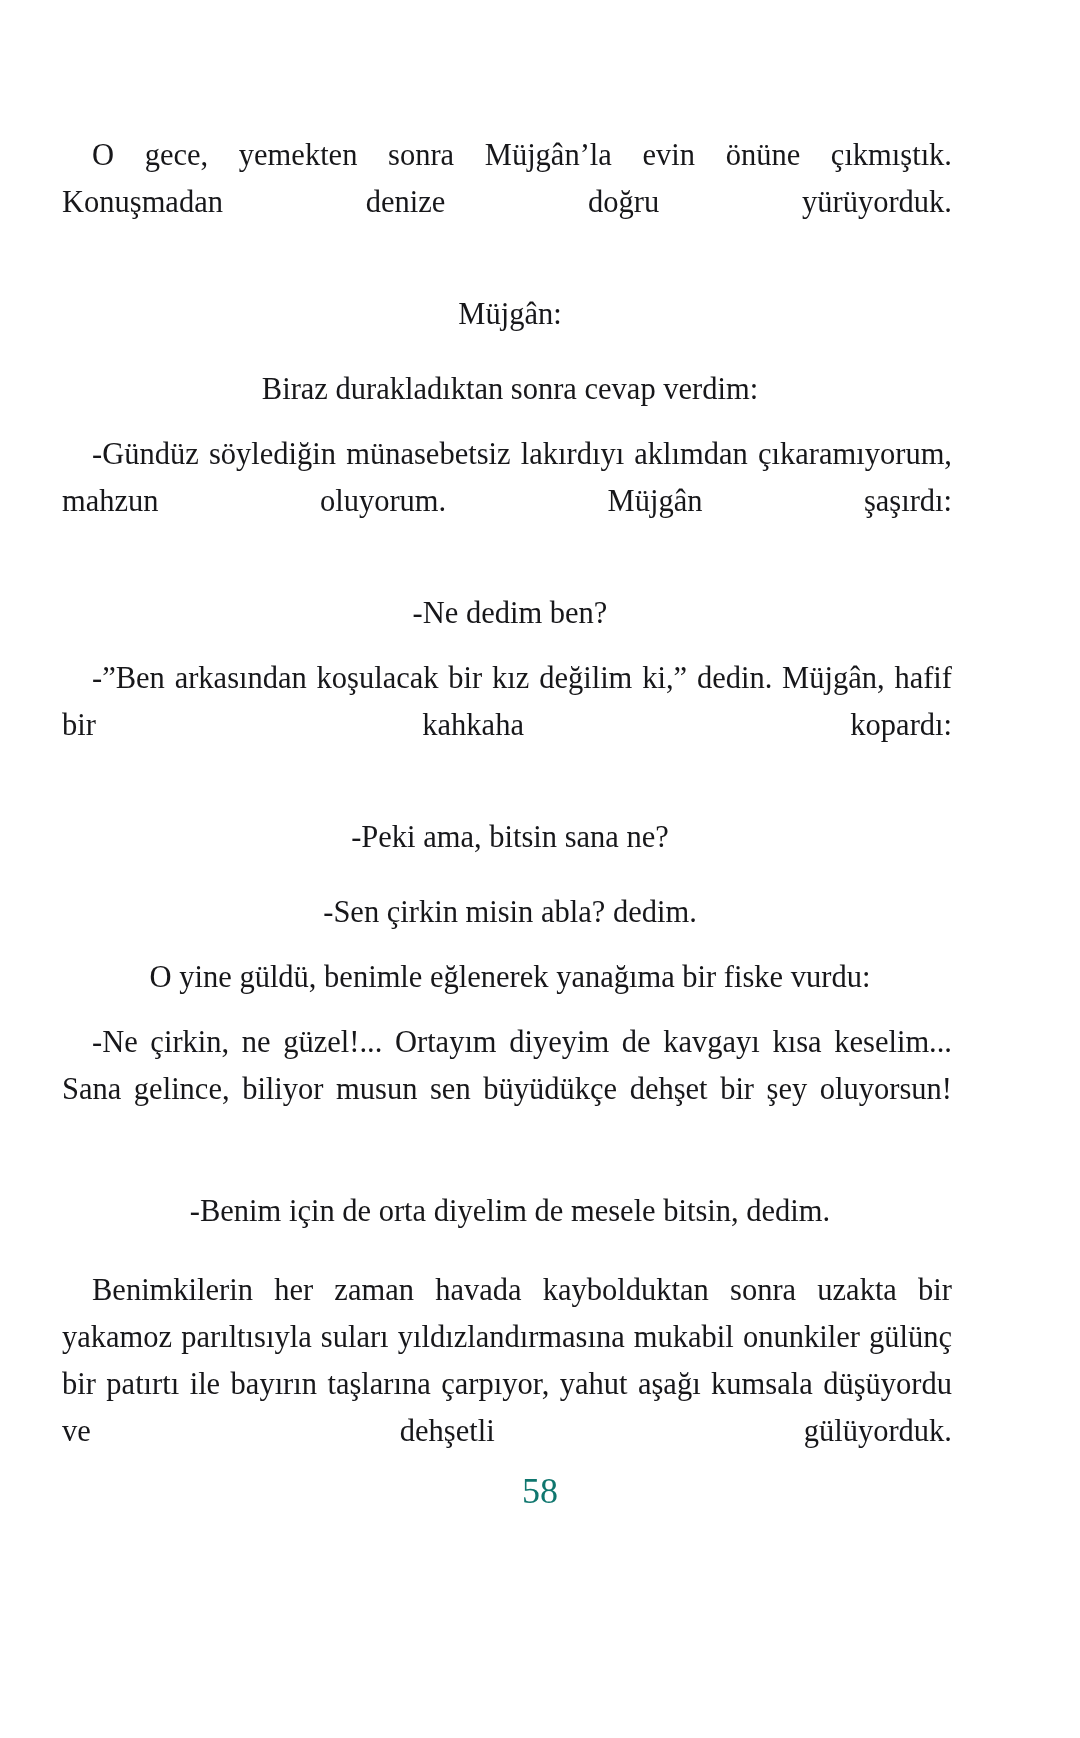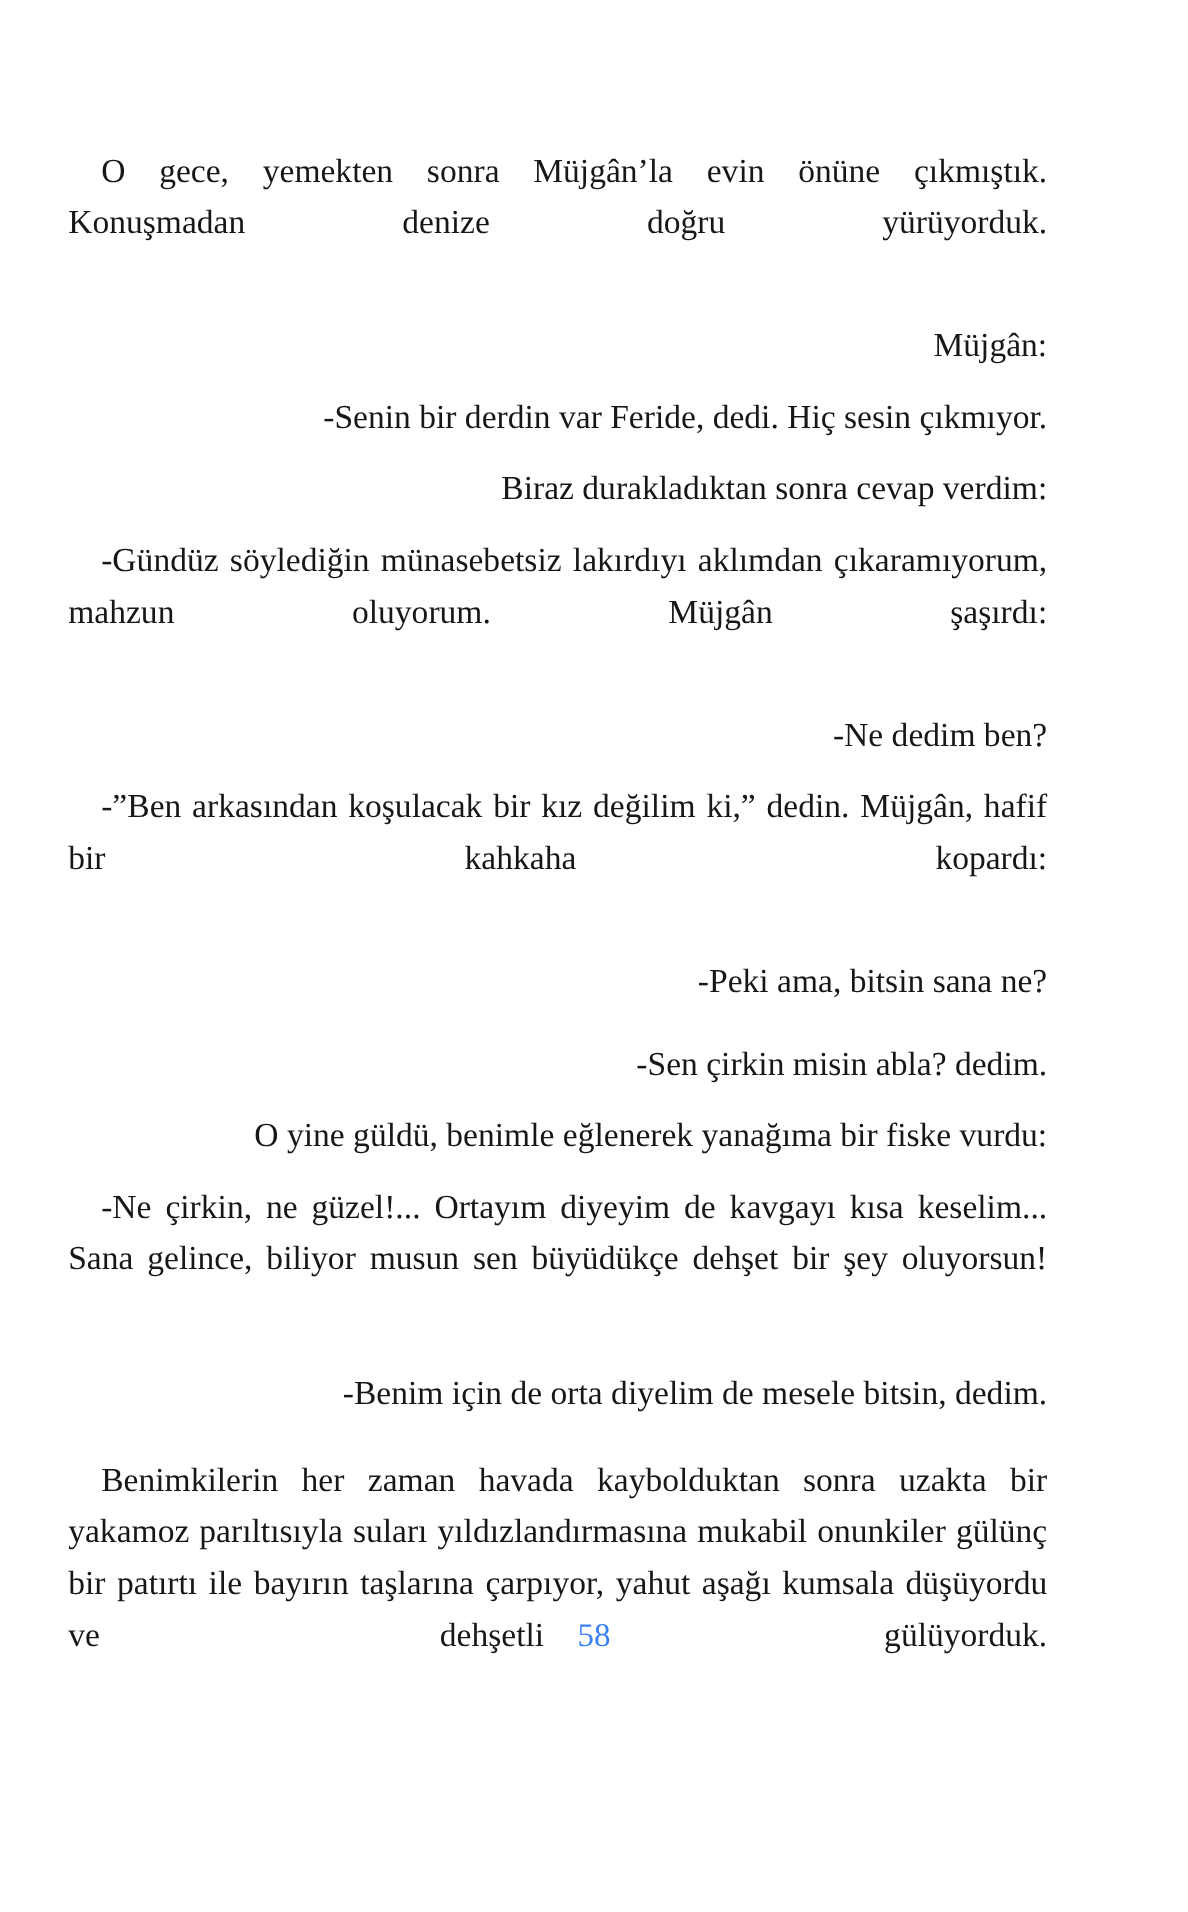--- a/index.html
+++ b/index.html
@@ -50,57 +50,56 @@
   }
   
   .para.body::after {
     content: "";
     display: inline-block;
     width: 100%;
   }
 
   
   .para.line {
-    text-align: right;
+    text-align: center;
     text-indent: 0;
     padding-left: 6px;
     margin-bottom: 8px;
   }
 
   
   .gap-sm { height: 10px; }
   .gap-md { height: 14px; }
 
   #page-number {
     position: absolute;
     left: 0;
     top: 1470px;
     width: 1080px;
     text-align: center;
     font-family: "Liberation Serif", "DejaVu Serif", serif;
-    font-size: 30px;
-    color: #3b82f6;
+    font-size: 36px;
+    color: #0f766e;
   }
 </style>
 </head>
 <body>
 
 <div id="page">
 
   <div id="text-column">
 
     <p class="para body">O gece, yemekten sonra Müjgân’la evin önüne çıkmıştık. Konuşmadan denize doğru yürüyorduk.</p>
 
     <div class="gap-sm"></div>
 
     <p class="para line">Müjgân:</p>
 
     <div class="gap-sm"></div>
 
-    <p class="para line">-Senin bir derdin var Feride, dedi. Hiç sesin çıkmıyor.</p>
 
     <div class="gap-sm"></div>
 
     <p class="para line">Biraz durakladıktan sonra cevap verdim:</p>
 
     <div class="gap-sm"></div>
 
     <p class="para body">-Gündüz söylediğin münasebetsiz lakırdıyı aklımdan çıkaramıyorum, mahzun oluyorum. Müjgân şaşırdı:</p>
 
     <div class="gap-sm"></div>

